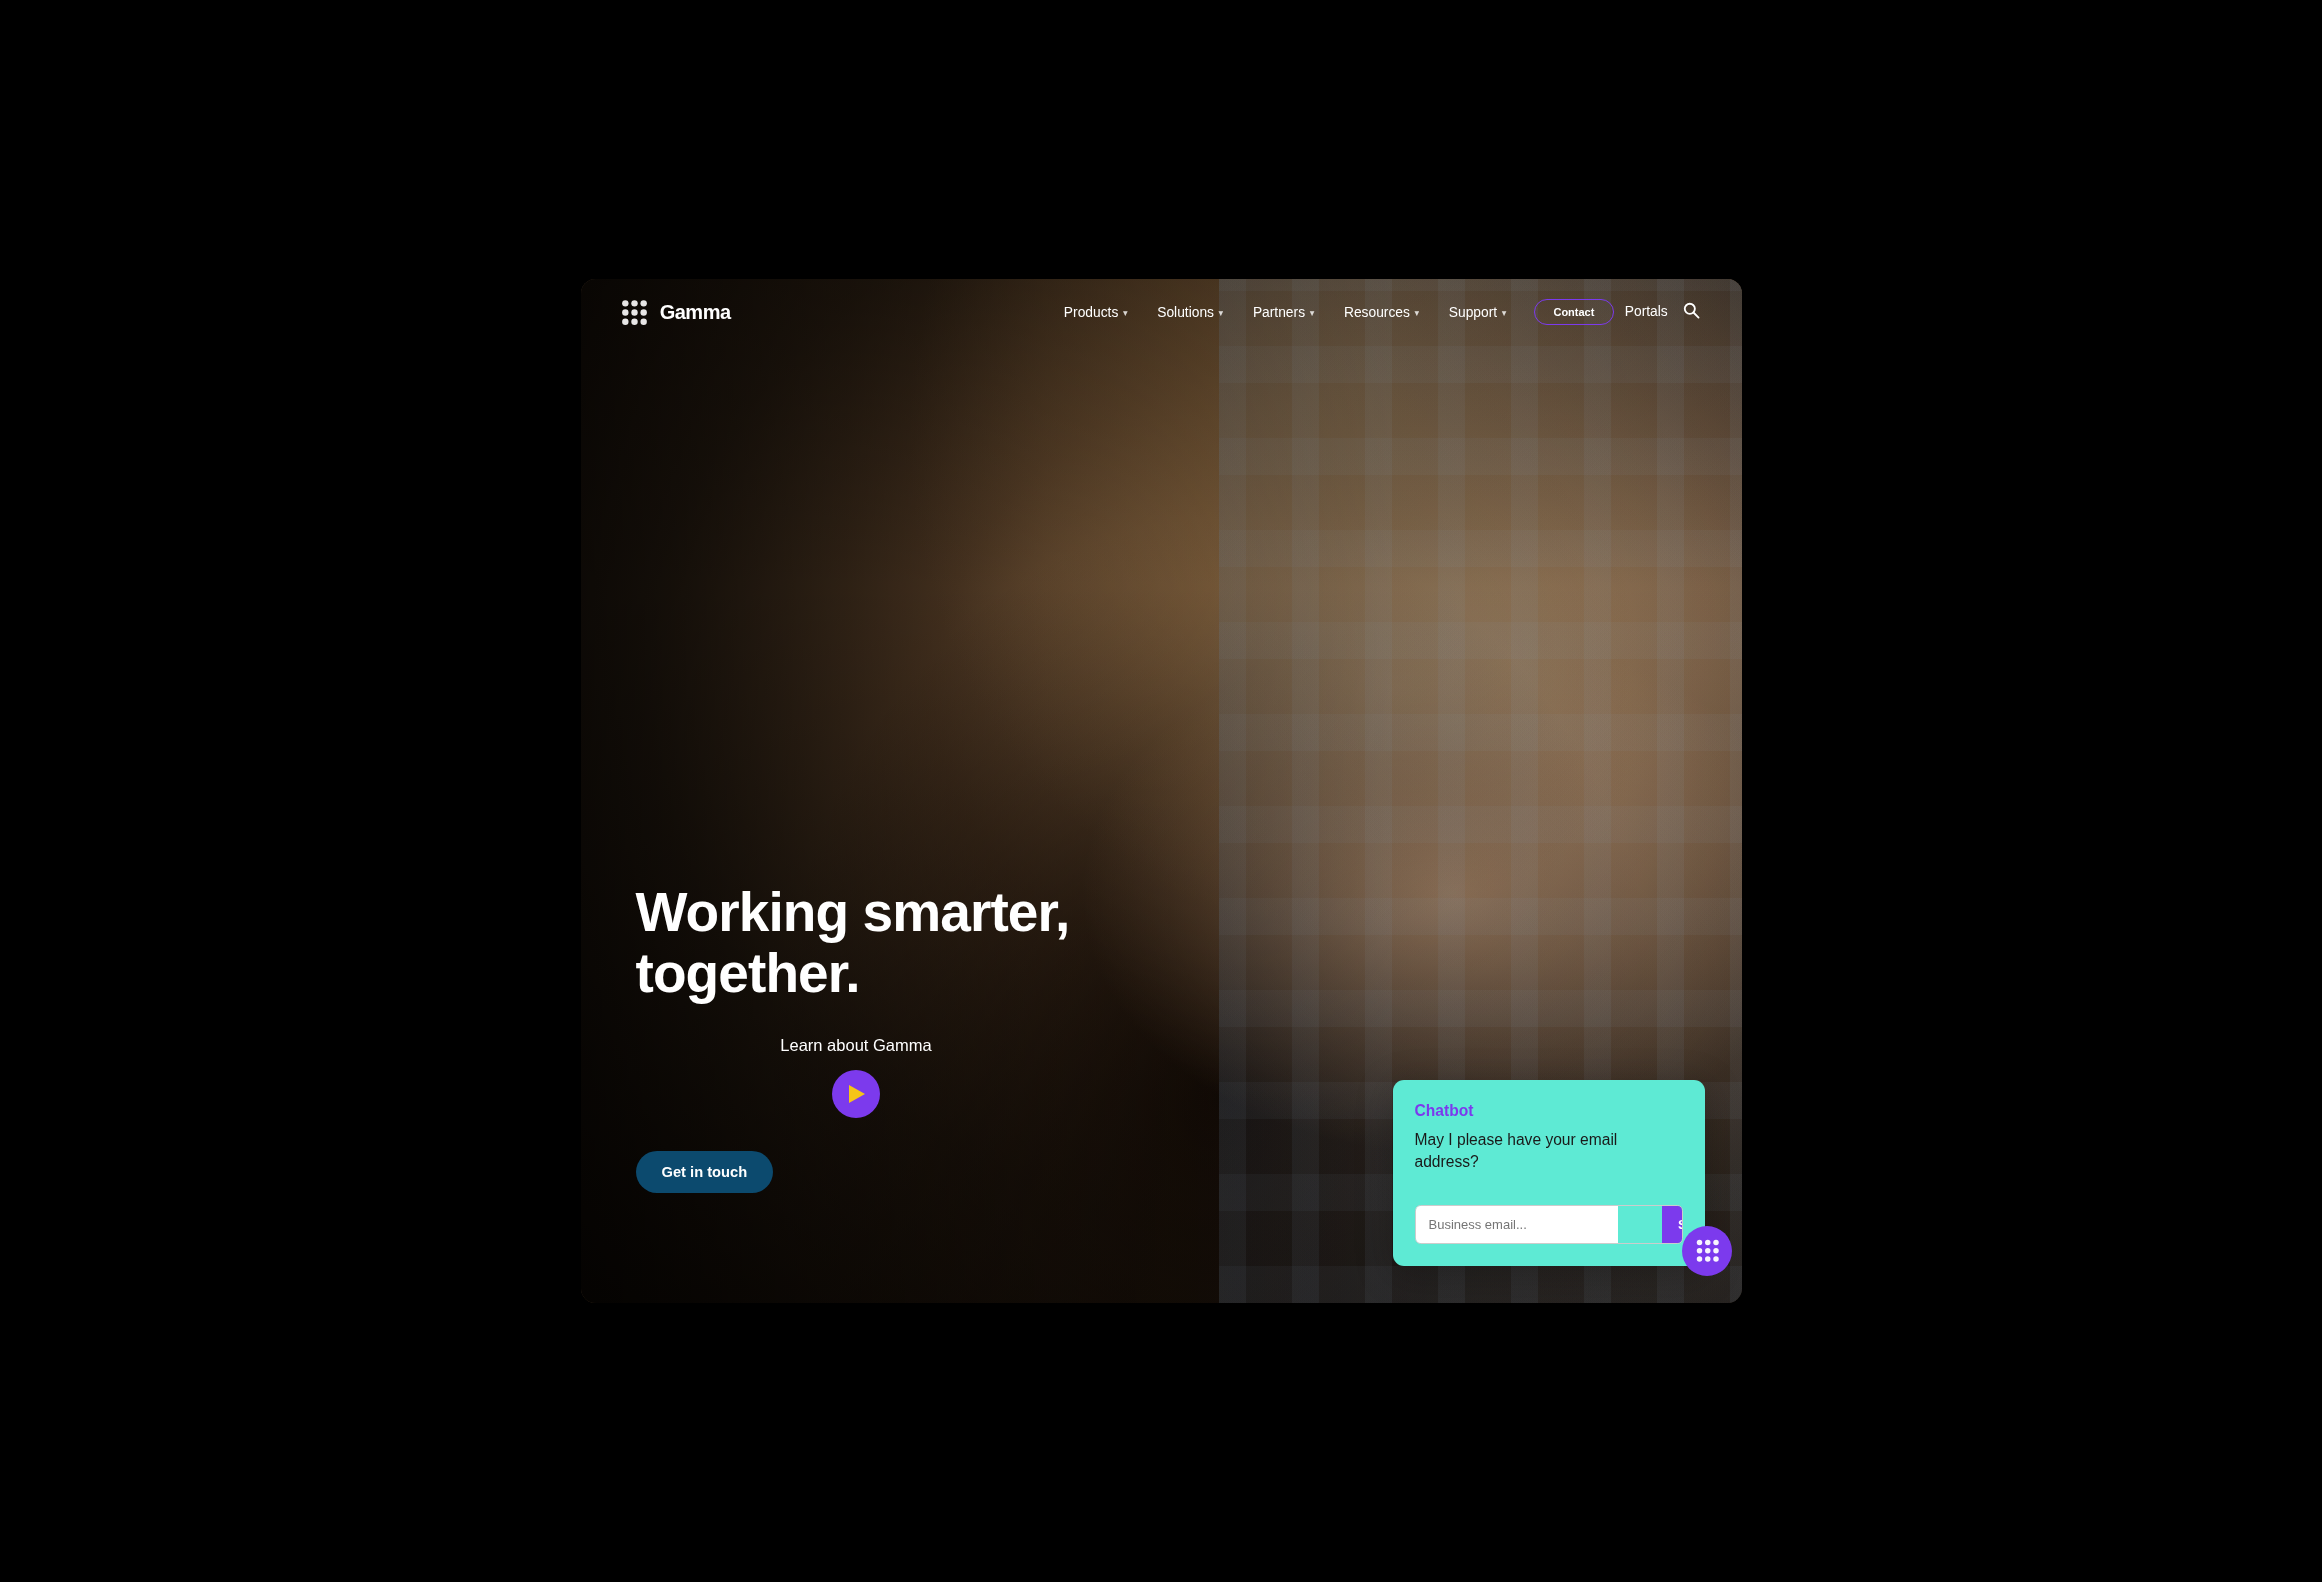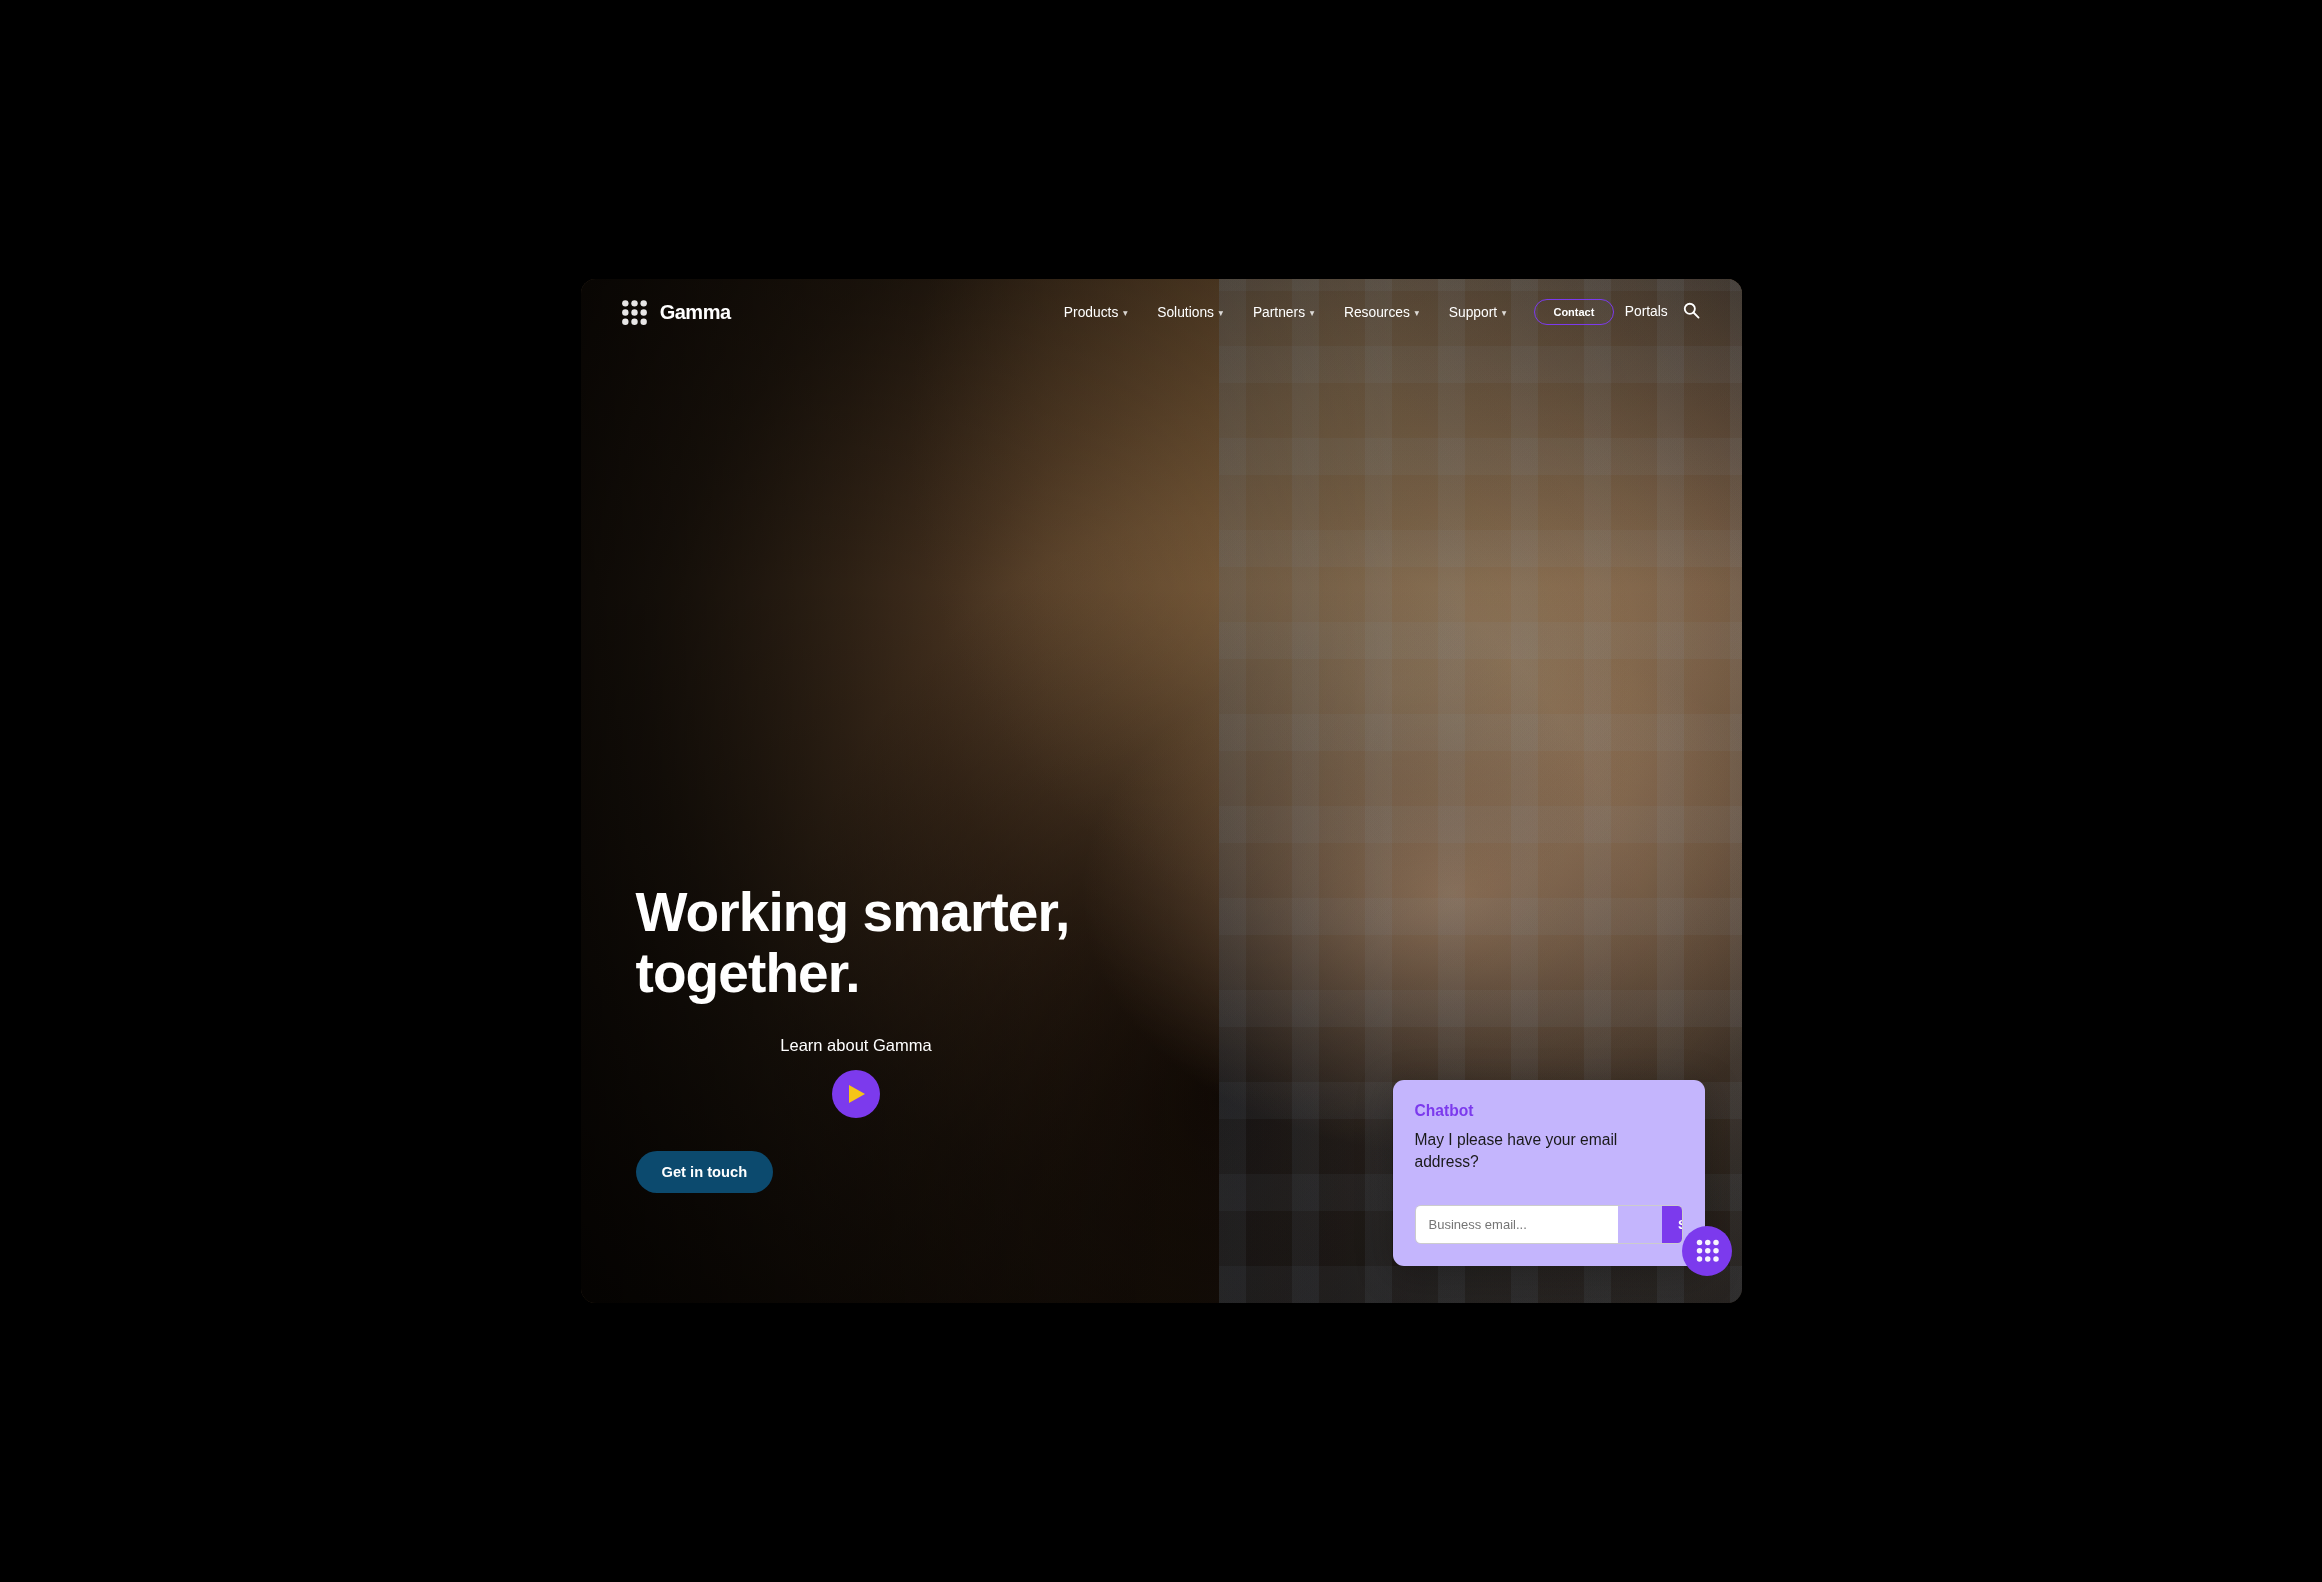--- a/index.html
+++ b/index.html
@@ -256,21 +256,21 @@
       font-weight: 600;
       cursor: pointer;
     }
 
     
     .chatbot-panel {
       position: absolute;
       bottom: 37px;
       right: 37px;
       width: 312px;
-      background: #c4b5fd;
+      background: #5eead4;
       border-radius: 11px;
       padding: 22px;
       z-index: 10;
       box-shadow: 0 7.3px 37px rgba(0,0,0,0.25);
     }
 
     .chatbot-title {
       color: #7c3aed;
       font-size: 15.6px;
       font-weight: 700;

